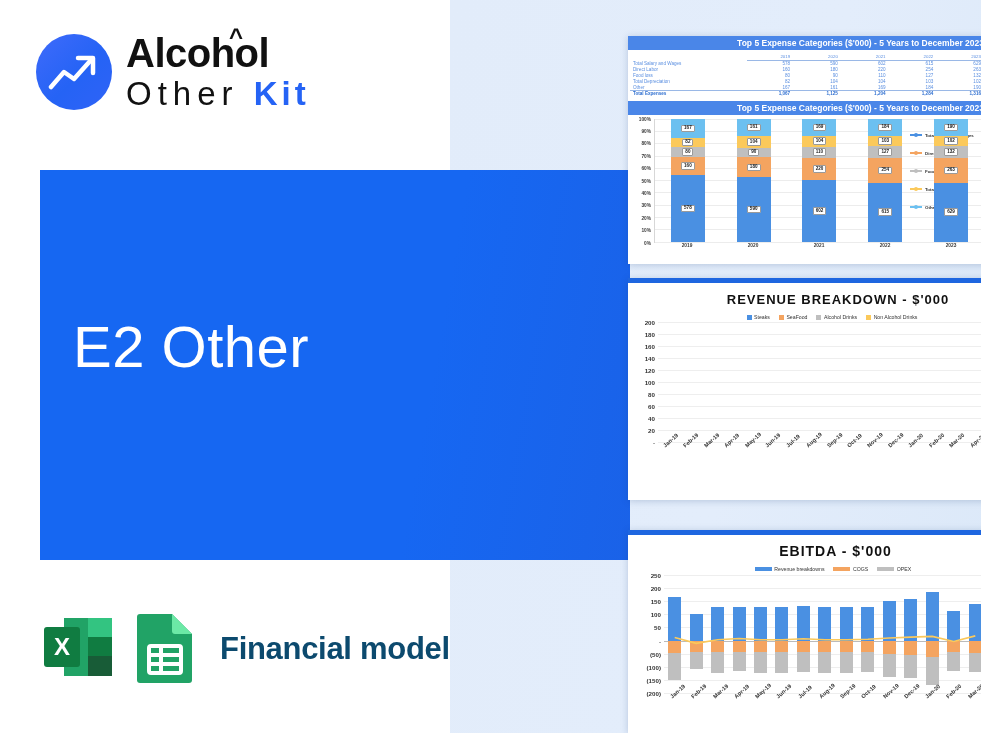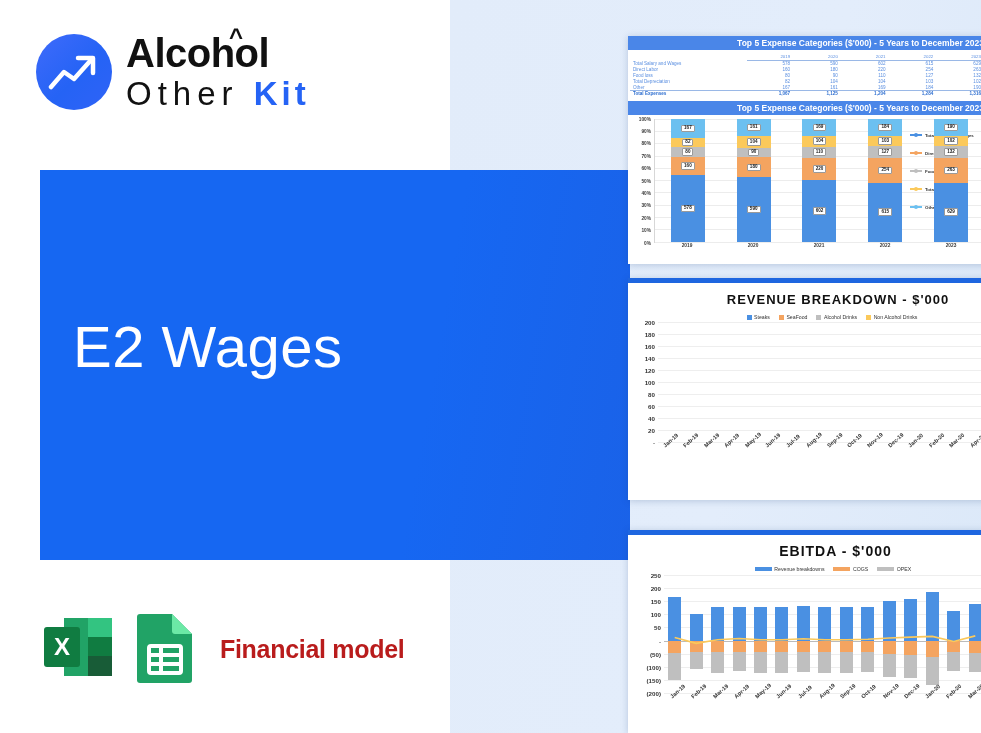--- a/index.html
+++ b/index.html
@@ -73,21 +73,21 @@
 
   
   .footer-row {
     position: absolute;
     left: 40px; top: 608px;
     display: flex; align-items: center;
   }
   .icon-excel, .icon-sheets { position: relative; flex: 0 0 auto; }
   .footer-label {
     margin-left: 22px;
-    font-size: 25px; font-weight: 700; color: #b91c1c;
+    font-size: 31px; font-weight: 700; color: #0c4a6e;
     letter-spacing: -0.3px;
   }
 
   
   .card {
     position: absolute;
     background: #ffffff;
     box-shadow: 0 1px 7px rgba(25,60,120,0.22);
     overflow: hidden;
   }
@@ -201,21 +201,21 @@
       <span class="logo-hat">^</span>
     </div>
     <div class="logo-line2">
       <span>Other</span>
       <span class="logo-kit">Kit</span>
     </div>
   </div>
 </div>
 
 <div class="hero-box">
-  <div class="hero-title">E2 Wages</div>
+  <div class="hero-title">E2 Other</div>
 </div>
 
 <div class="footer-row">
   <div class="icon-excel">
     <svg width="78" height="78" viewBox="0 0 78 78">
       <rect x="24" y="10" width="48" height="58" rx="2" fill="#21a366"></rect>
       <rect x="24" y="10" width="48" height="19" fill="#33c481"></rect>
       <rect x="24" y="29" width="48" height="19" fill="#107c41"></rect>
       <rect x="24" y="48" width="48" height="20" fill="#185c37"></rect>
       <rect x="24" y="10" width="24" height="58" fill="#21a366"></rect>

